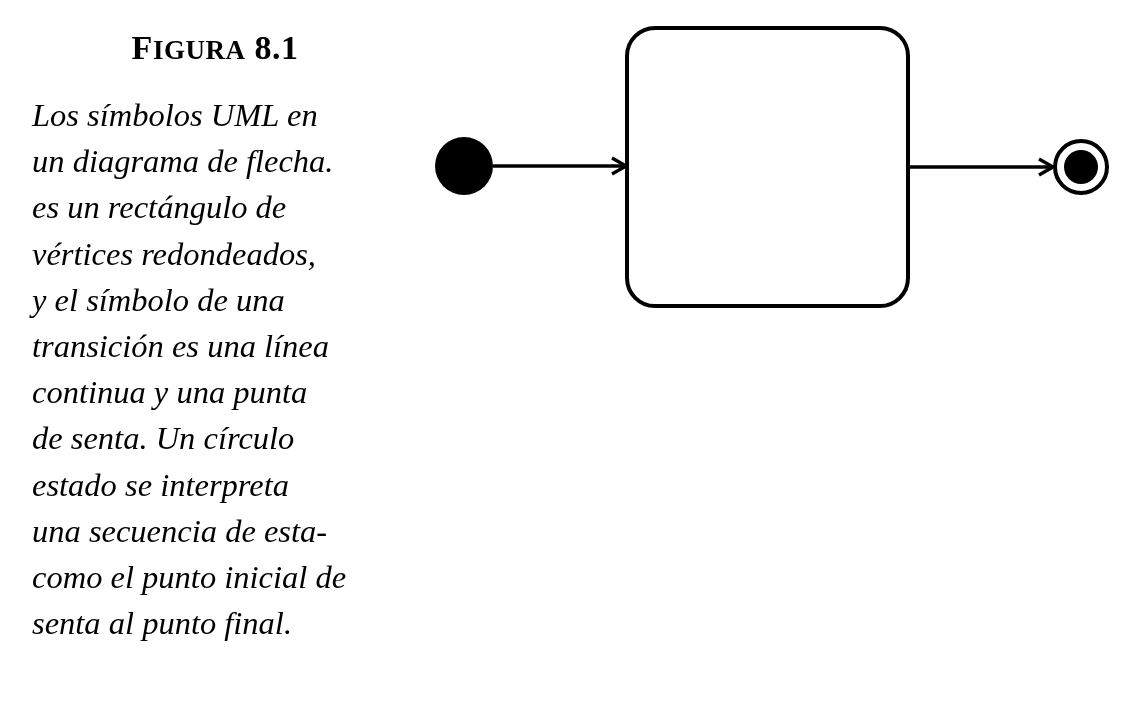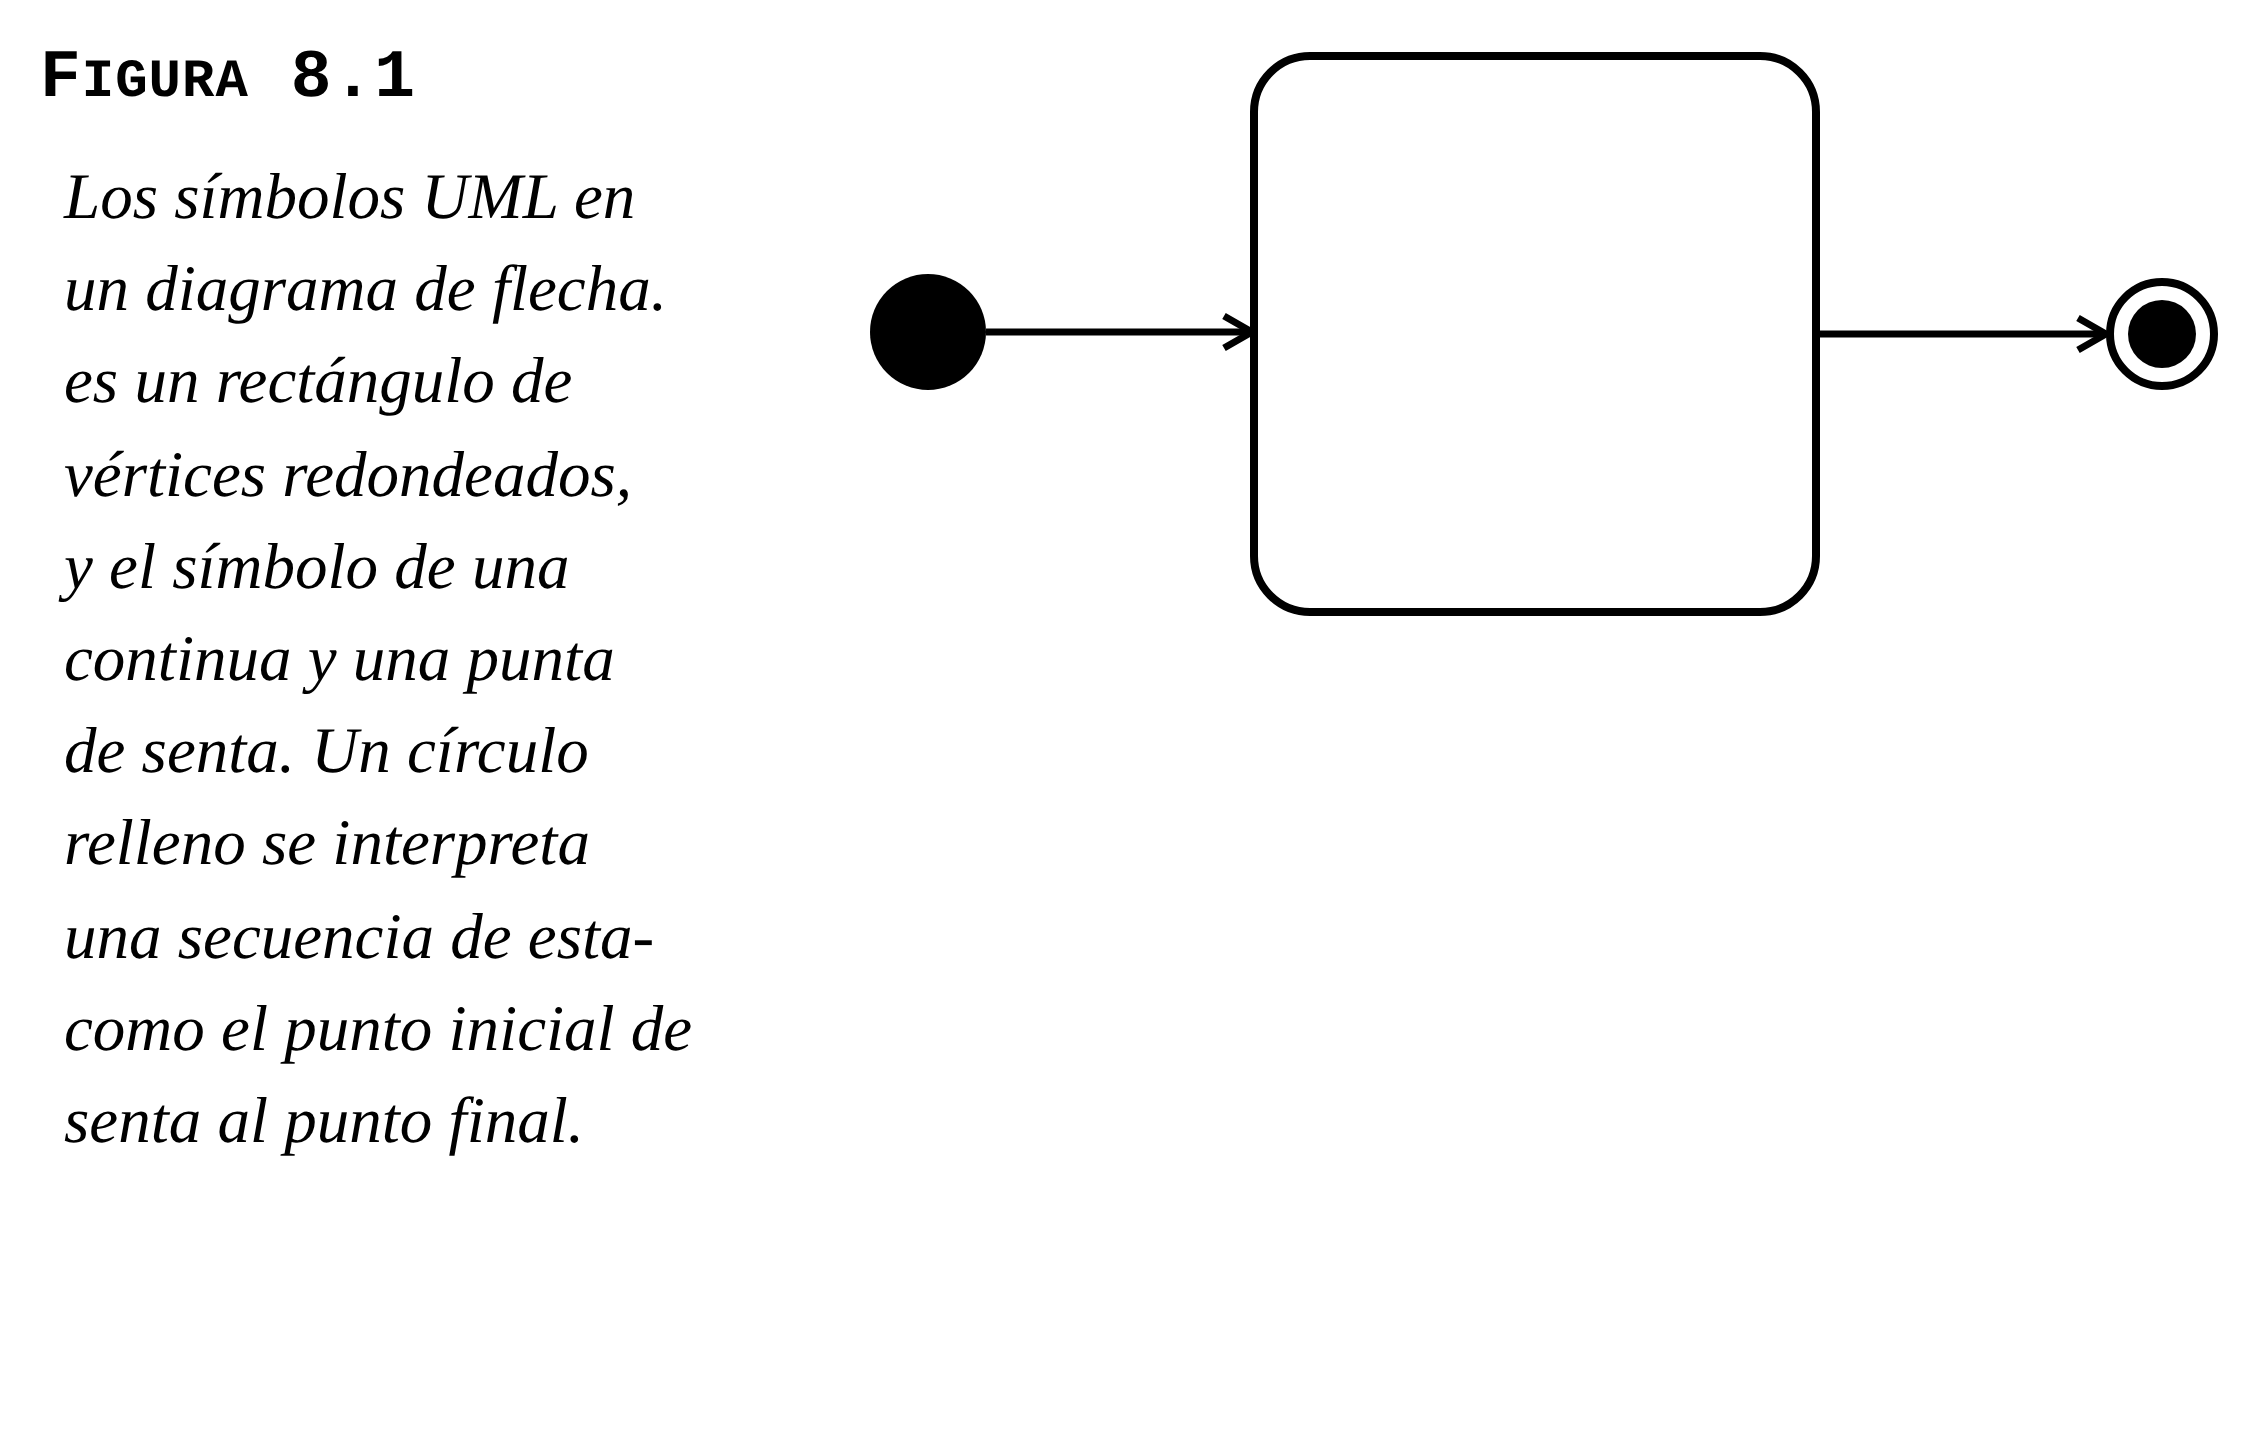--- a/index.html
+++ b/index.html
@@ -14,26 +14,27 @@
       overflow: hidden;
       color: #000000;
     }
     .caption {
       position: absolute;
       left: 20px;
       top: 18px;
       width: 390px;
     }
     .fig-title {
-      font-family: Liberation Mono, monospace;
+      font-family: Liberation Serif, serif;
       font-weight: bold;
       font-size: 34px;
-      line-height: 44px;
+      line-height: 60px;
       margin: 0 0 2px 0;
       letter-spacing: 0.5px;
+      text-align: center;
     }
     .fig-title .sc {
       font-size: 27px;
     }
     .caption-lines {
       margin: 12px;
       padding: 0;
       list-style: none;
     }
     .caption-lines li {
@@ -53,23 +54,24 @@
 <body>
 
 <div class="caption">
   <div class="fig-title"><span>F</span><span class="sc">IGURA</span> <span>8.1</span></div>
   <ul class="caption-lines">
     <li>Los símbolos UML en</li>
     <li>un diagrama de flecha.</li>
     <li>es un rectángulo de</li>
     <li>vértices redondeados,</li>
     <li>y el símbolo de una</li>
+    <li>transición es una línea</li>
     <li>continua y una punta</li>
     <li>de senta. Un círculo</li>
-    <li>relleno se interpreta</li>
+    <li>estado se interpreta</li>
     <li>una secuencia de esta-</li>
     <li>como el punto inicial de</li>
     <li>senta al punto final.</li>
   </ul>
 </div>
 
 <svg class="diagram" width="1131" height="719" viewBox="0 0 1131 719">
   <defs>
     <marker id="open-arrow" markerWidth="20" markerHeight="20" refX="17" refY="10" orient="auto" markerUnits="userSpaceOnUse">
       <path d="M3,2 L17,10 L3,18" fill="none" stroke="#000" stroke-width="3.5" stroke-linecap="butt" stroke-linejoin="miter"></path>

